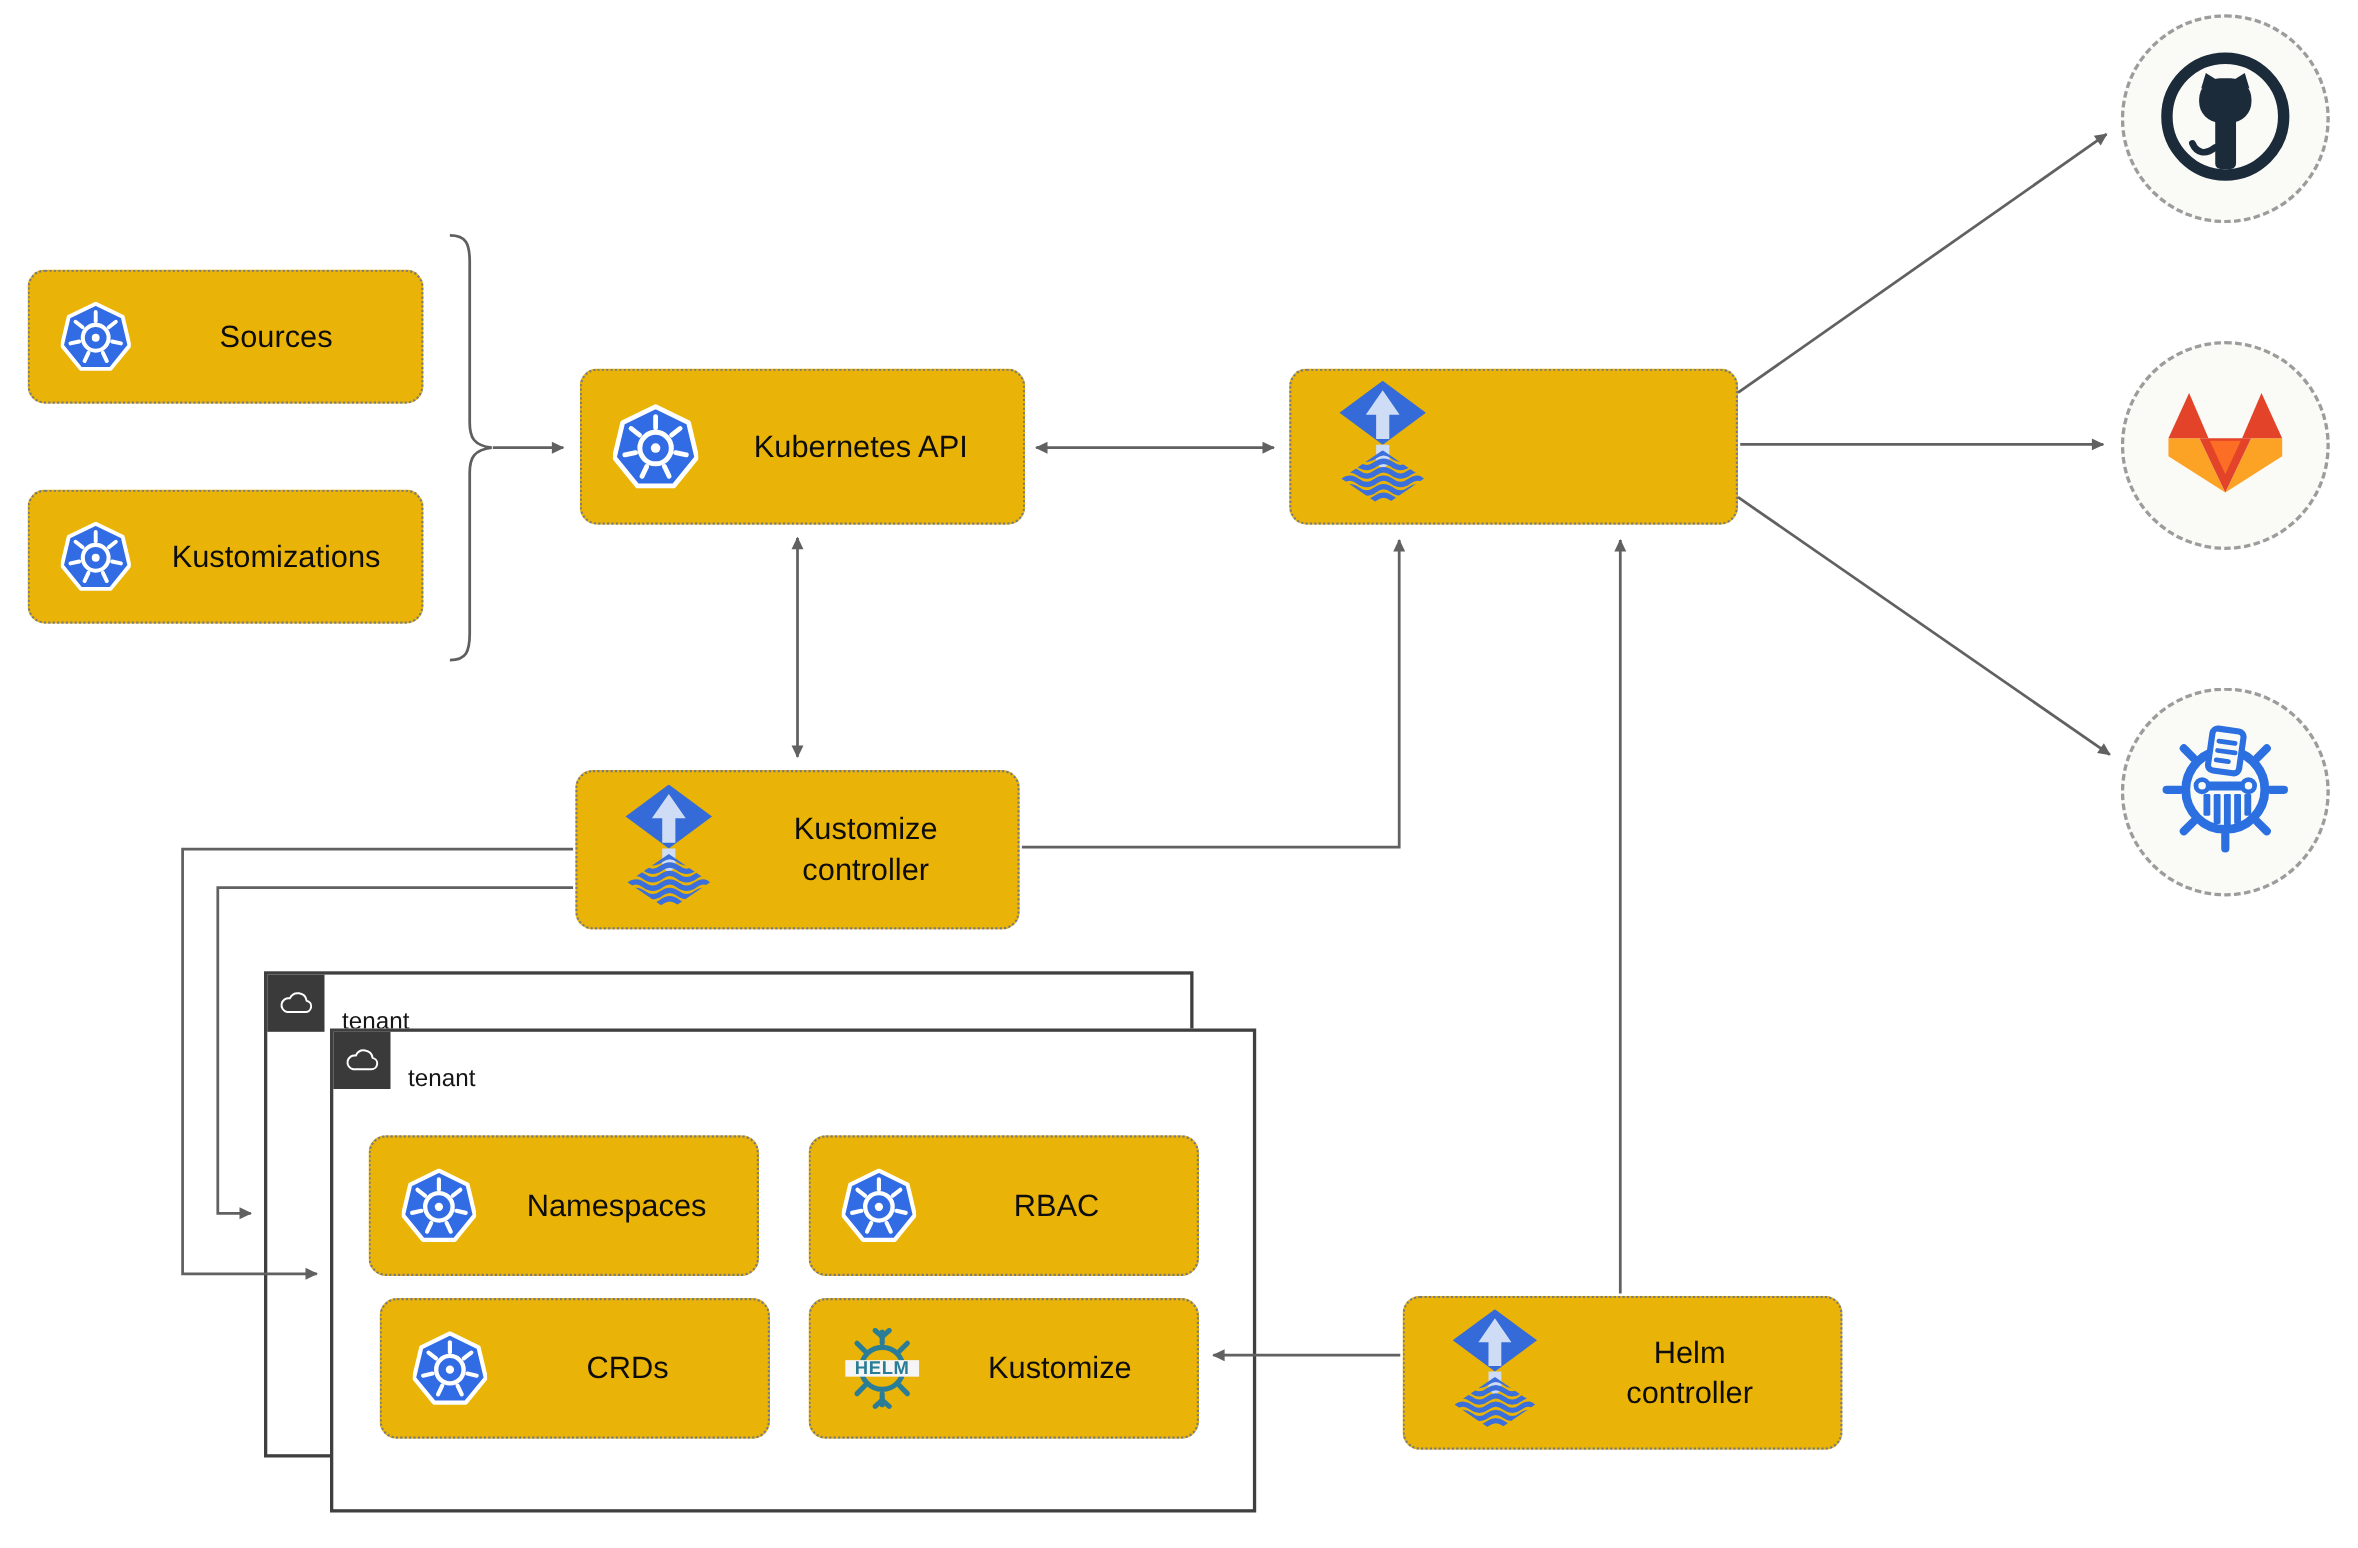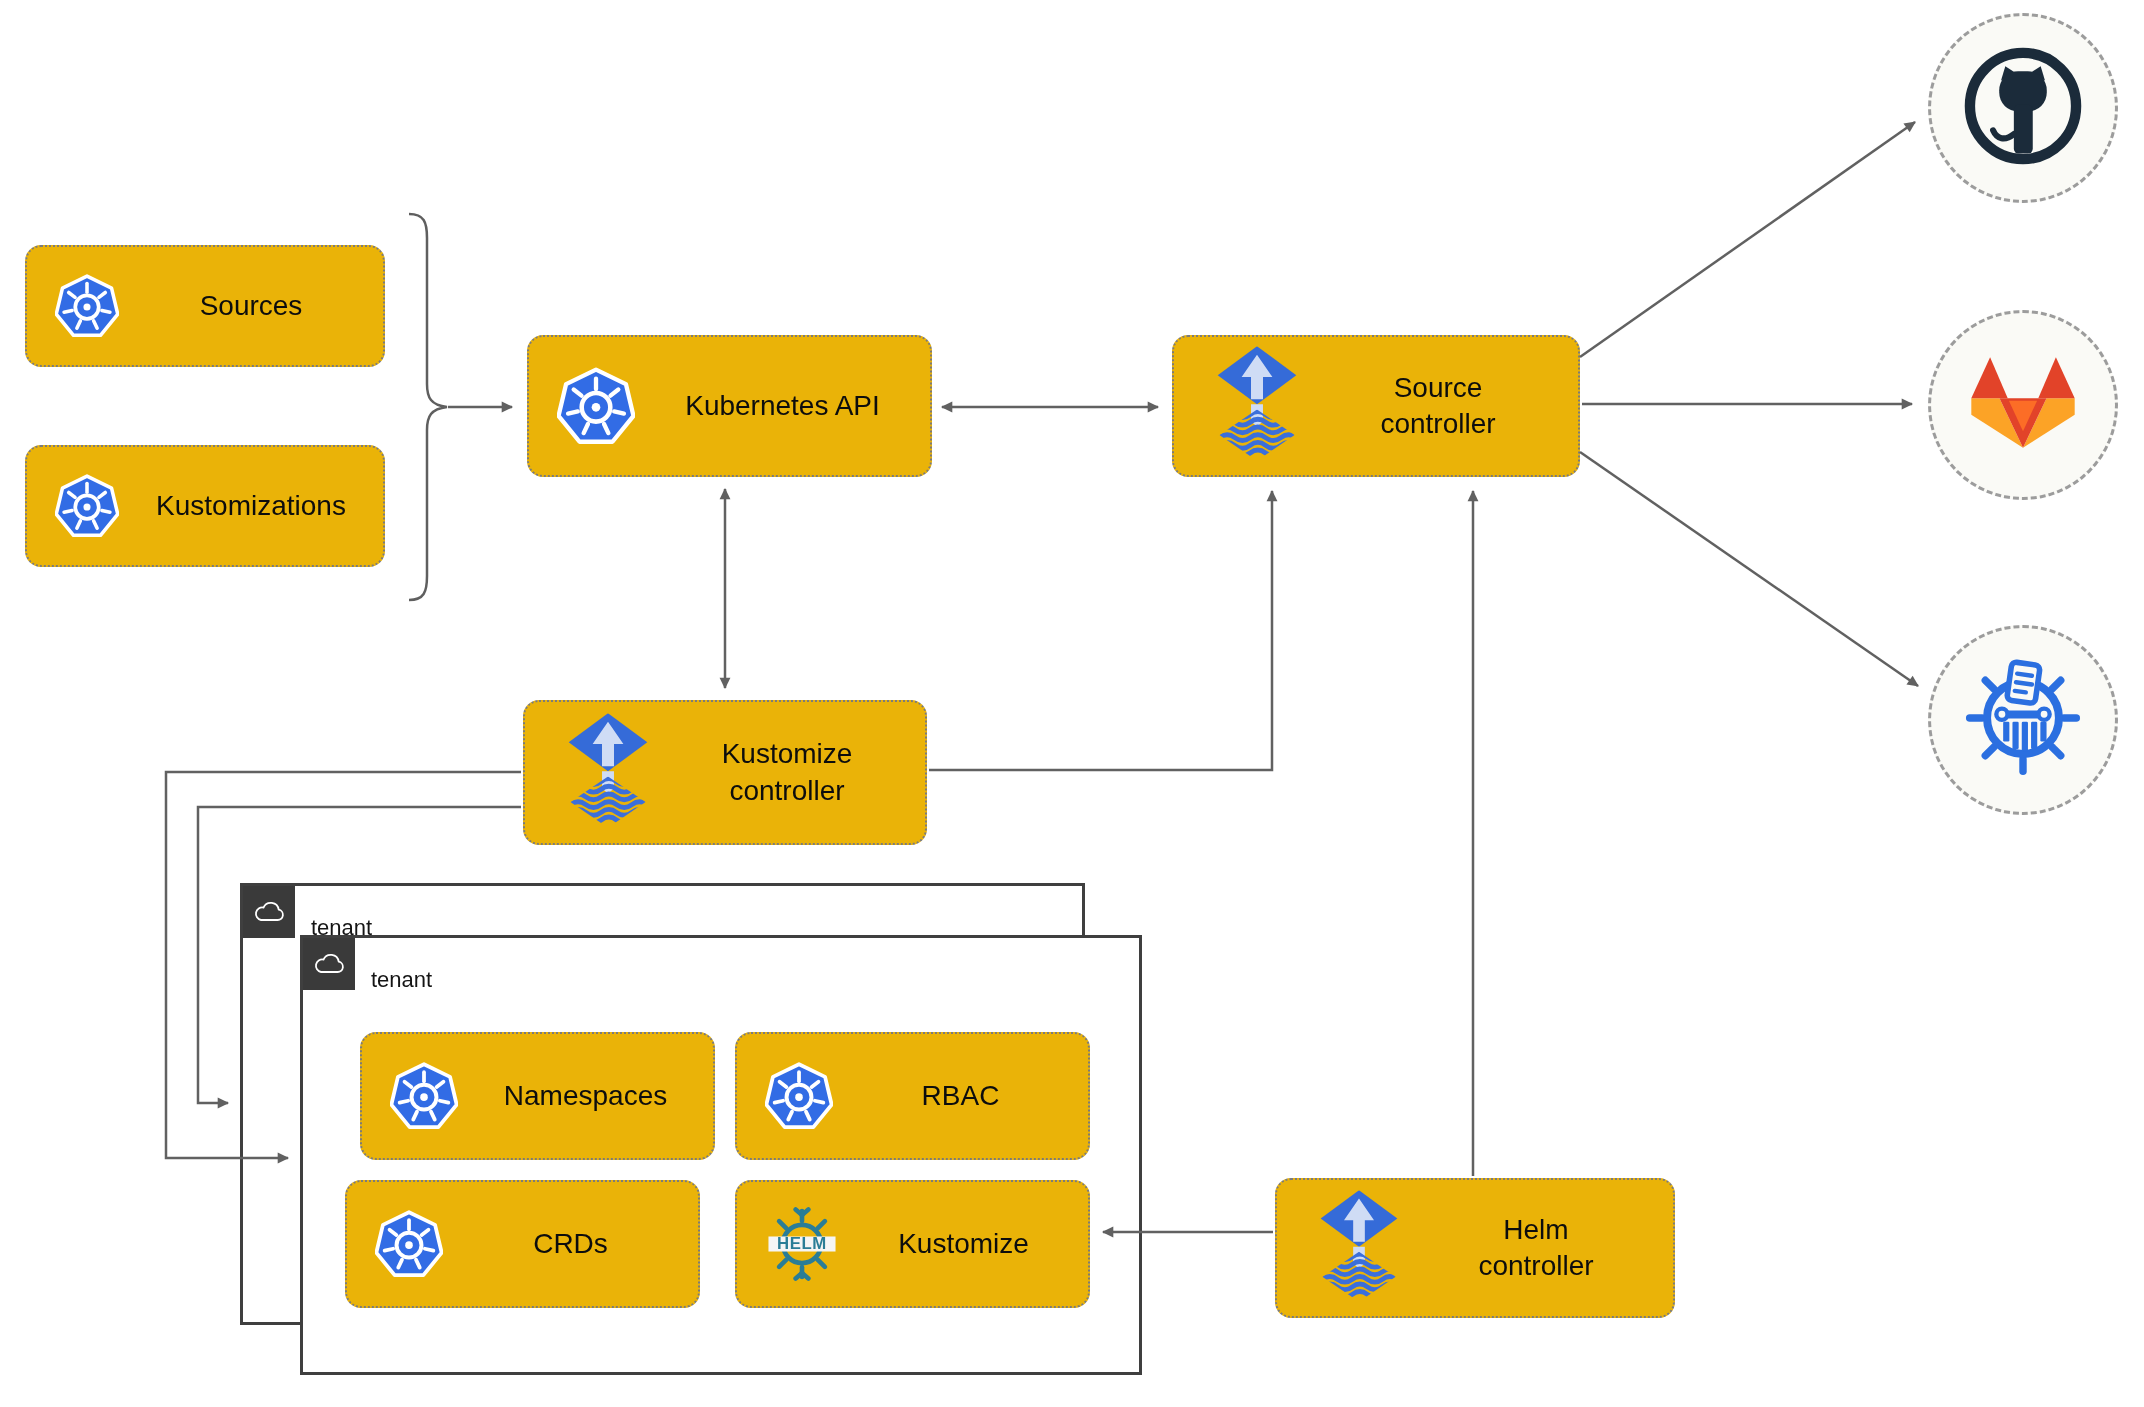--- a/index.html
+++ b/index.html
@@ -89,21 +89,20 @@
       </span>
     <span class="lbl">Kubernetes API</span>
   </div>
 
   <div class="node" style="left:1172px;top:335px;width:408px;height:142px">
     <span class="ic" style="margin-left:42px">
         <svg width="82" height="120" viewBox="0 0 48 70">
           <use href="#sym-flux"></use>
         </svg>
       </span>
-    <span class="lbl two-line">Source controller</span>
   </div>
 
   <div class="node" style="left:523px;top:700px;width:404px;height:145px">
     <span class="ic" style="margin-left:42px">
         <svg width="82" height="120" viewBox="0 0 48 70">
           <use href="#sym-flux"></use>
         </svg>
       </span>
     <span class="lbl two-line">Kustomize controller</span>
   </div>
@@ -127,21 +126,21 @@
   </div>
   <div class="tenant z2" style="left:300px;top:935px;width:842px;height:440px">
     <span class="tag">
         <svg width="34" height="24" viewBox="0 0 34 24">
           <use href="#sym-cloud"></use>
         </svg>
       </span>
     <span class="tname">tenant</span>
   </div>
 
-  <div class="node z6" style="left:360px;top:1032px;width:355px;height:128px">
+  <div class="node z6" style="left:335px;top:1032px;width:355px;height:128px">
     <span class="ic">
         <svg width="68" height="68" viewBox="0 0 36 36">
           <use href="#sym-k8s"></use>
         </svg>
       </span>
     <span class="lbl">Namespaces</span>
   </div>
   <div class="node z6" style="left:345px;top:1180px;width:355px;height:128px">
     <span class="ic">
         <svg width="68" height="68" viewBox="0 0 36 36">

